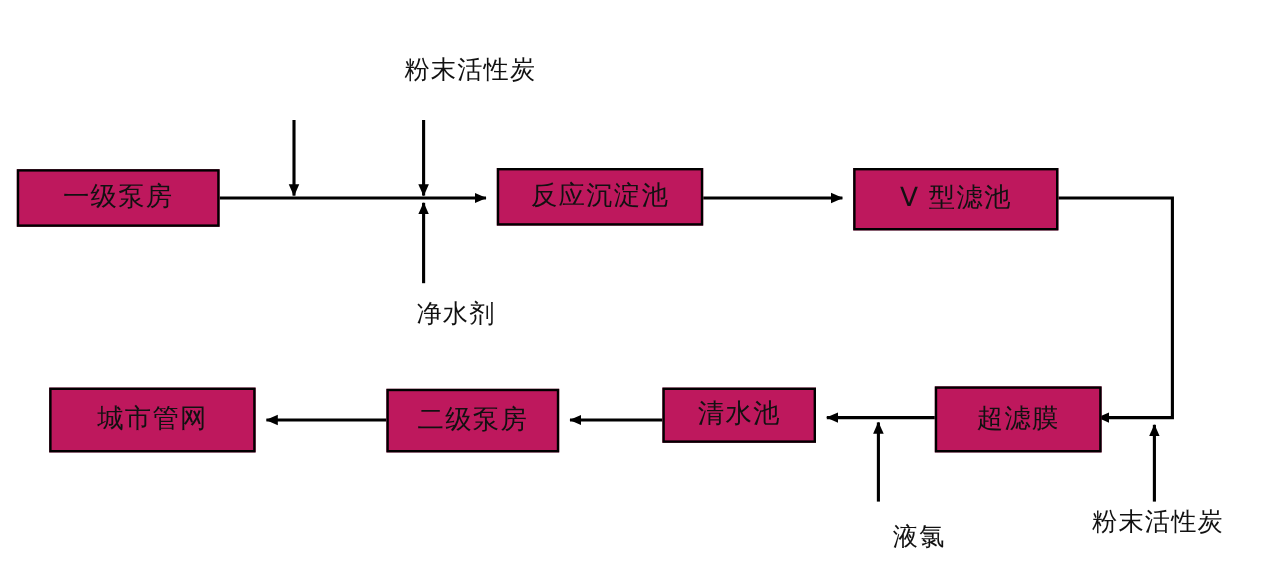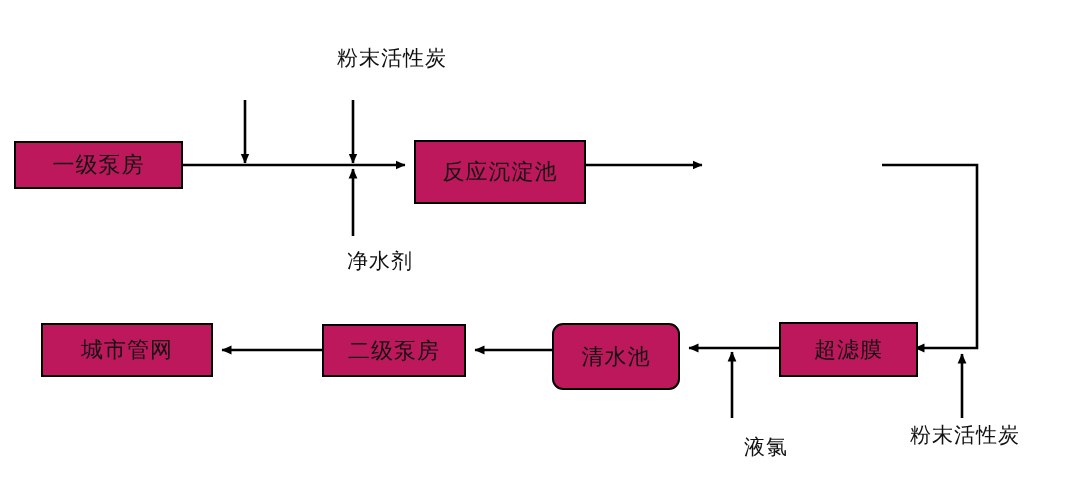--- a/index.html
+++ b/index.html
@@ -98,30 +98,33 @@
       <path d="M732,418 L732,352" marker-end="url(#arrU)"></path>
 
       <path d="M962,418 L962,354" marker-end="url(#arrU)"></path>
     </g>
   </svg>
 
   <div class="node" style="left:14px;top:141px;width:169px;height:48px;">
     <span class="node-label">一级泵房</span>
   </div>
 
-  <div class="node" style="left:414px;top:140px;width:172px;height:64px;">
+  <div class="node" style="left:414px;top:140px;width:172px;height:48px;">
     <span class="node-label">反应沉淀池</span>
   </div>
 
+  <div class="node" style="left:711px;top:140px;width:171px;height:52px;">
+    <span class="node-label">V 型滤池</span>
+  </div>
 
   <div class="node" style="left:779px;top:322px;width:139px;height:55px;">
     <span class="node-label">超滤膜</span>
   </div>
 
-  <div class="node" style="left:552px;top:323px;width:128px;height:67px;border-radius:11px;">
+  <div class="node" style="left:552px;top:323px;width:128px;height:46px;">
     <span class="node-label">清水池</span>
   </div>
 
   <div class="node" style="left:322px;top:324px;width:144px;height:53px;">
     <span class="node-label">二级泵房</span>
   </div>
 
   <div class="node" style="left:41px;top:323px;width:172px;height:54px;">
     <span class="node-label">城市管网</span>
   </div>

